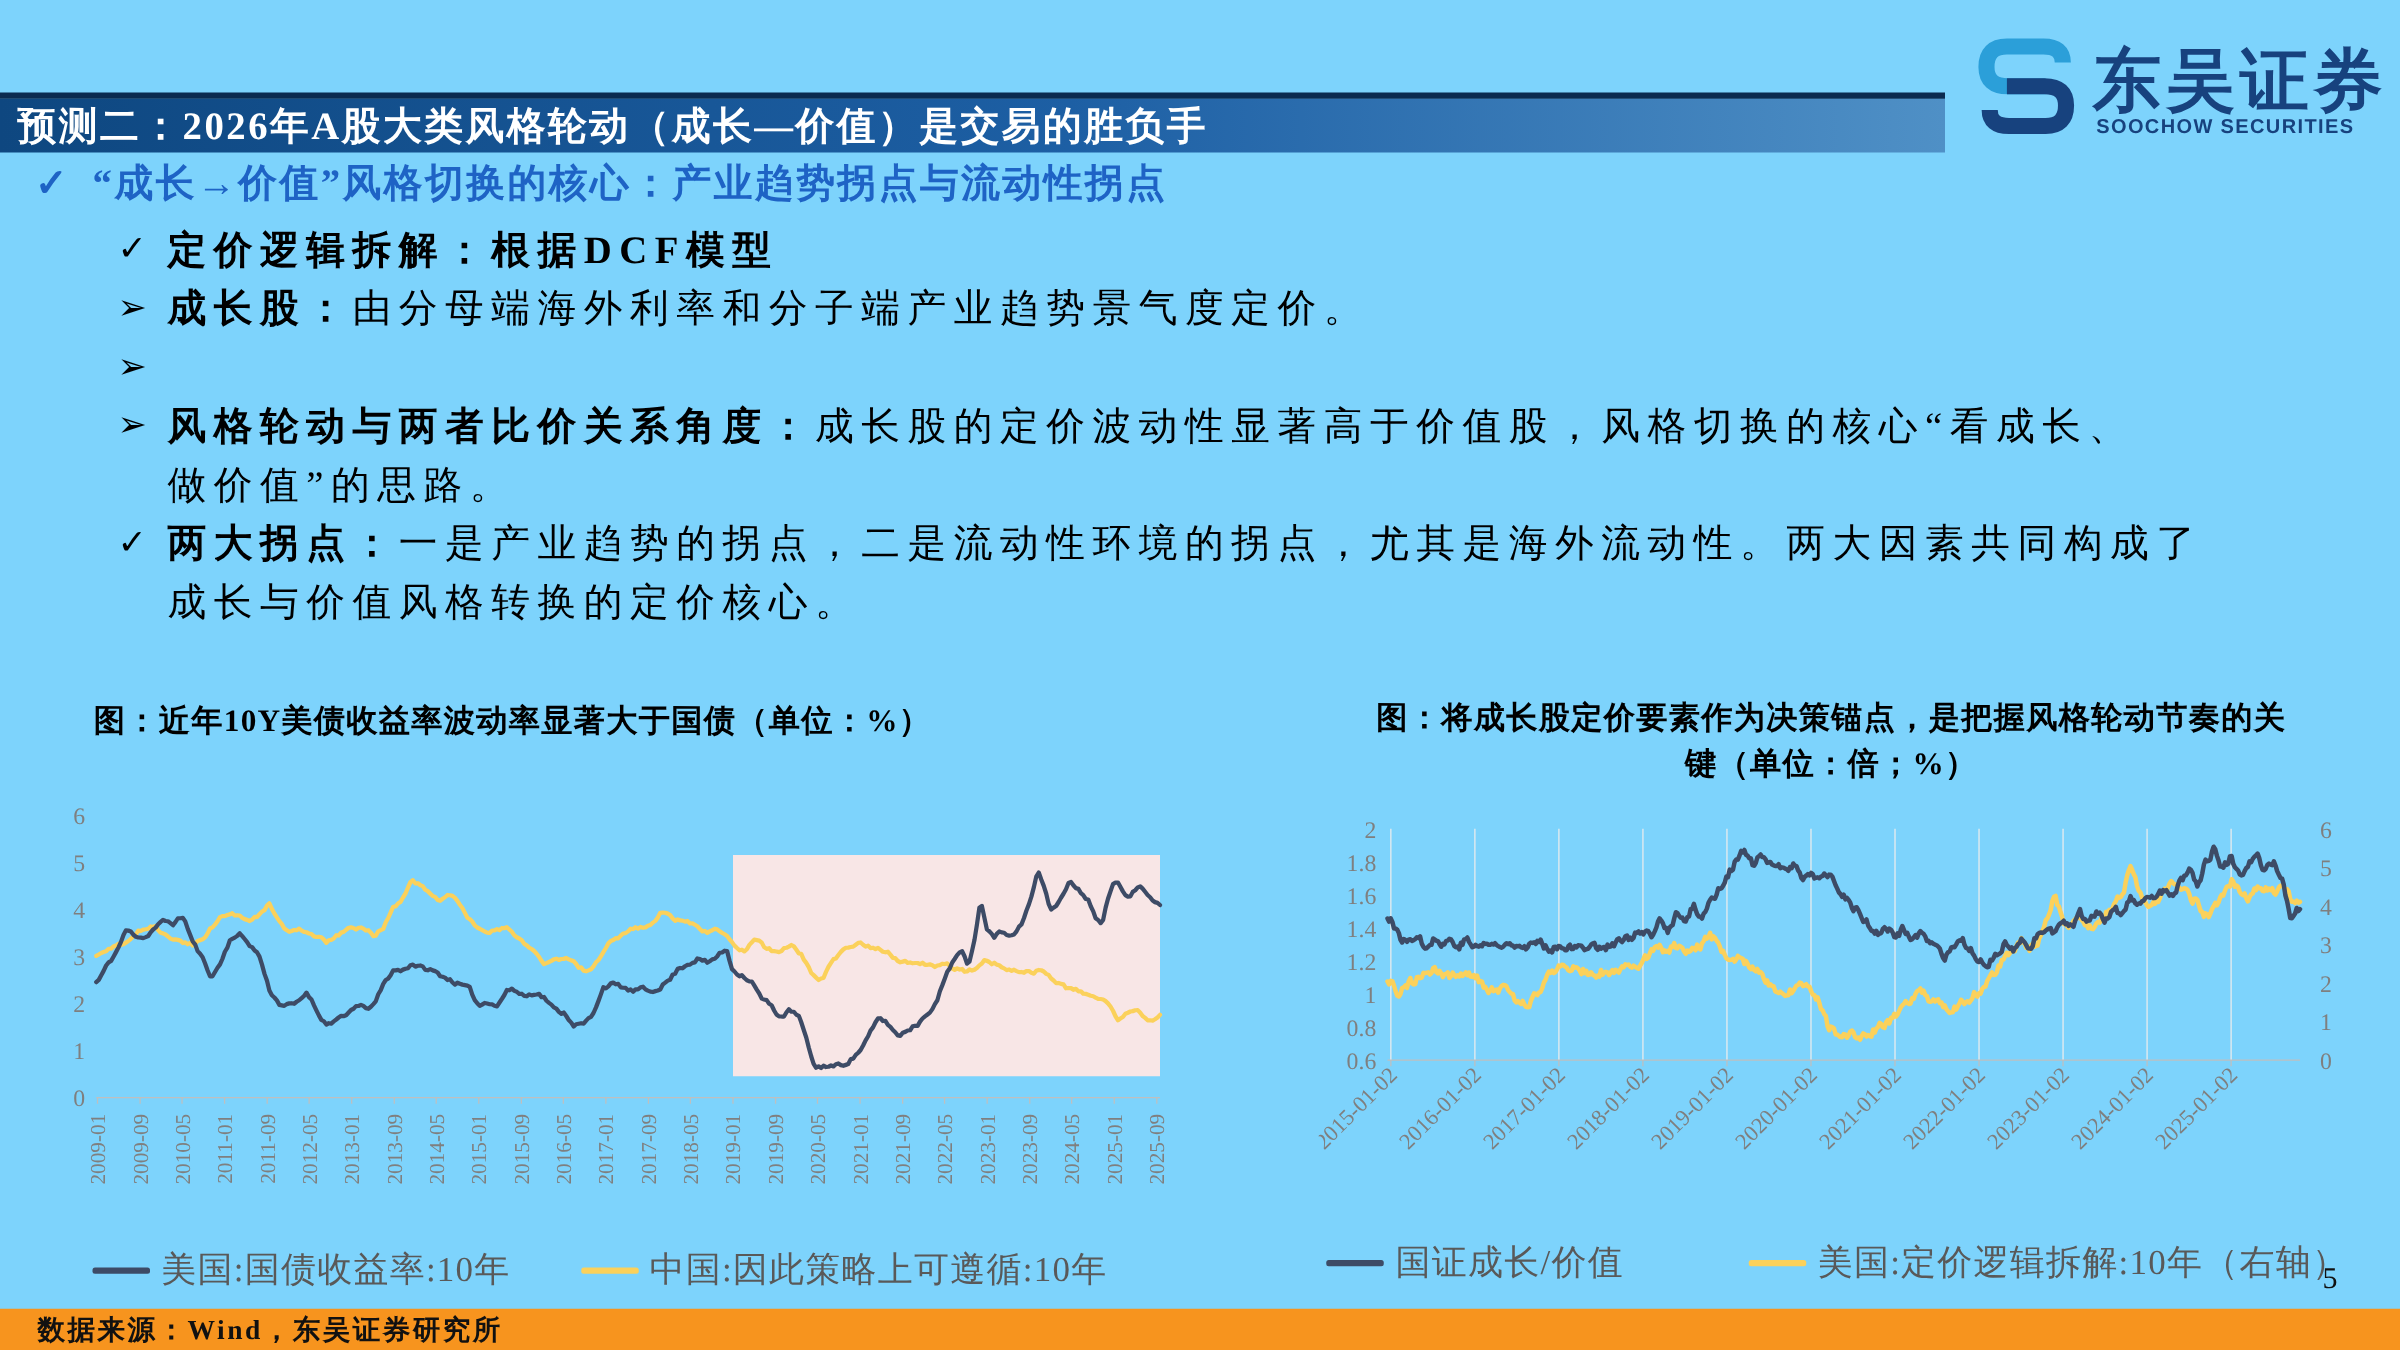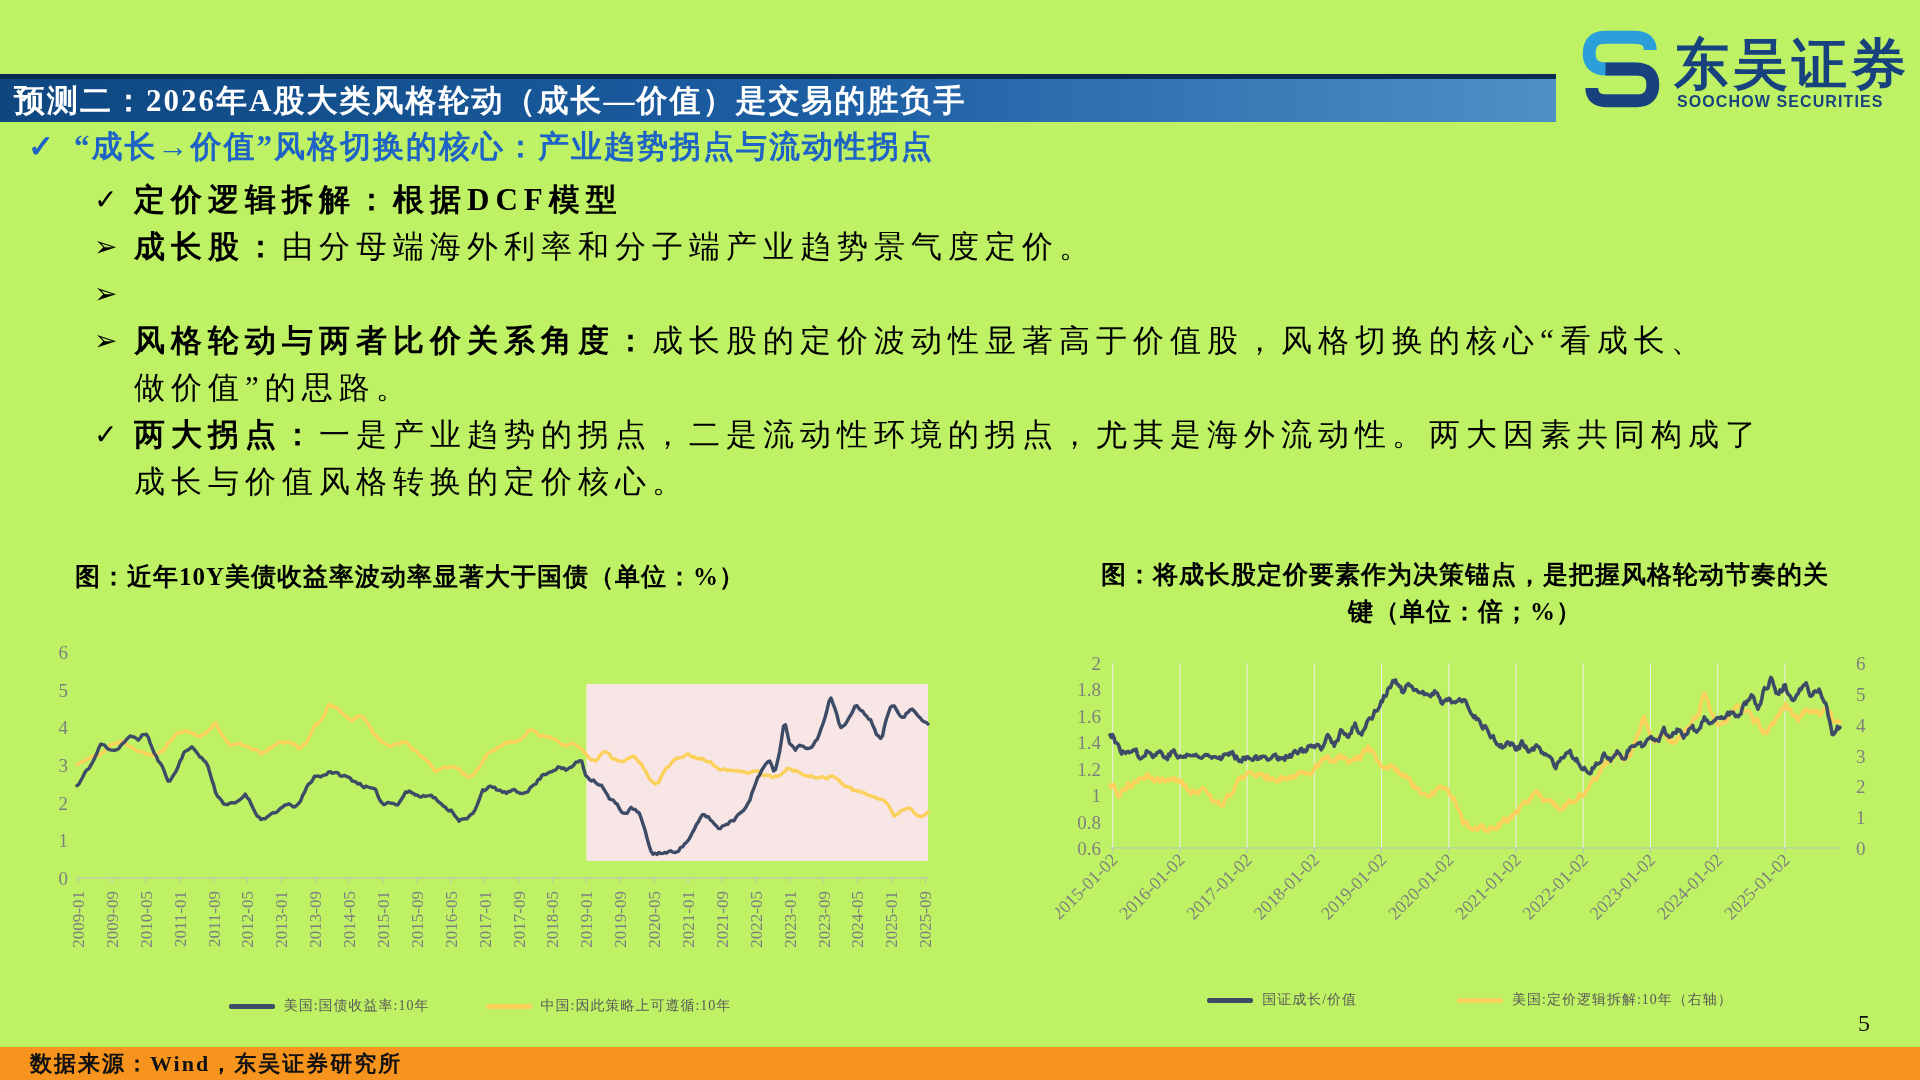--- a/index.html
+++ b/index.html
@@ -1,16 +1,16 @@
 <!DOCTYPE html>
 <html><head>
 <meta charset="utf-8">
 <style>
   html,body{margin:0;padding:0;background:#888;}
-  .slide{position:relative;width:1920px;height:1080px;background:#bef264;overflow:hidden;
+  .slide{position:relative;width:1920px;height:1080px;background:#7dd3fc;overflow:hidden;
          font-family:"Liberation Serif","DejaVu Serif",serif;}
   
   .hbar{position:absolute;left:0;top:74px;width:1556px;height:43px;
         background:linear-gradient(90deg,#0e4780 0%,#1d5fa4 55%,#4f90c6 100%);
         border-top:5px solid #0b2b50;display:flex;align-items:center;}
   .hbar .t{color:#ffffff;font-weight:bold;font-size:31px;letter-spacing:2px;
            padding-left:14px;white-space:nowrap;}
   
   .logo-icon{position:absolute;left:1578px;top:26px;width:86px;height:86px;}
   .logo-cn{position:absolute;left:1674px;top:28px;font-size:55px;font-weight:bold;
@@ -31,21 +31,21 @@
   .ct1{position:absolute;left:75px;top:560px;font-size:25px;font-weight:bold;
        letter-spacing:1px;white-space:nowrap;color:#000;}
   .ct2{position:absolute;left:1090px;top:556px;width:750px;text-align:center;font-size:25px;
        font-weight:bold;letter-spacing:1px;line-height:37px;color:#000;}
   
   #chart-left{position:absolute;left:30px;top:632px;}
   #chart-right{position:absolute;left:1055px;top:635px;}
   svg text{font-family:"Liberation Serif","DejaVu Serif",serif;}
   
   .lg{position:absolute;display:flex;justify-content:center;align-items:center;
-      font-size:14px;color:#595959;letter-spacing:1px;}
+      font-size:28px;color:#595959;letter-spacing:1px;}
   .lg .it{display:flex;align-items:center;margin:0 28px;white-space:nowrap;}
   .lg .sw{width:46px;height:5px;margin-right:9px;border-radius:2px;flex:none;}
   #lg0{left:30px;top:997px;width:900px;}
   #lg1{left:1080px;top:991px;width:780px;gap:44px;}
   
   .pg{position:absolute;left:1858px;top:1010px;font-size:24px;color:#111;}
   .foot{position:absolute;left:0;bottom:0;width:1920px;height:33px;background:#f7941e;
         display:flex;align-items:center;}
   .foot .s{font-size:22px;font-weight:bold;letter-spacing:2px;padding-left:30px;color:#111;}
 </style>

